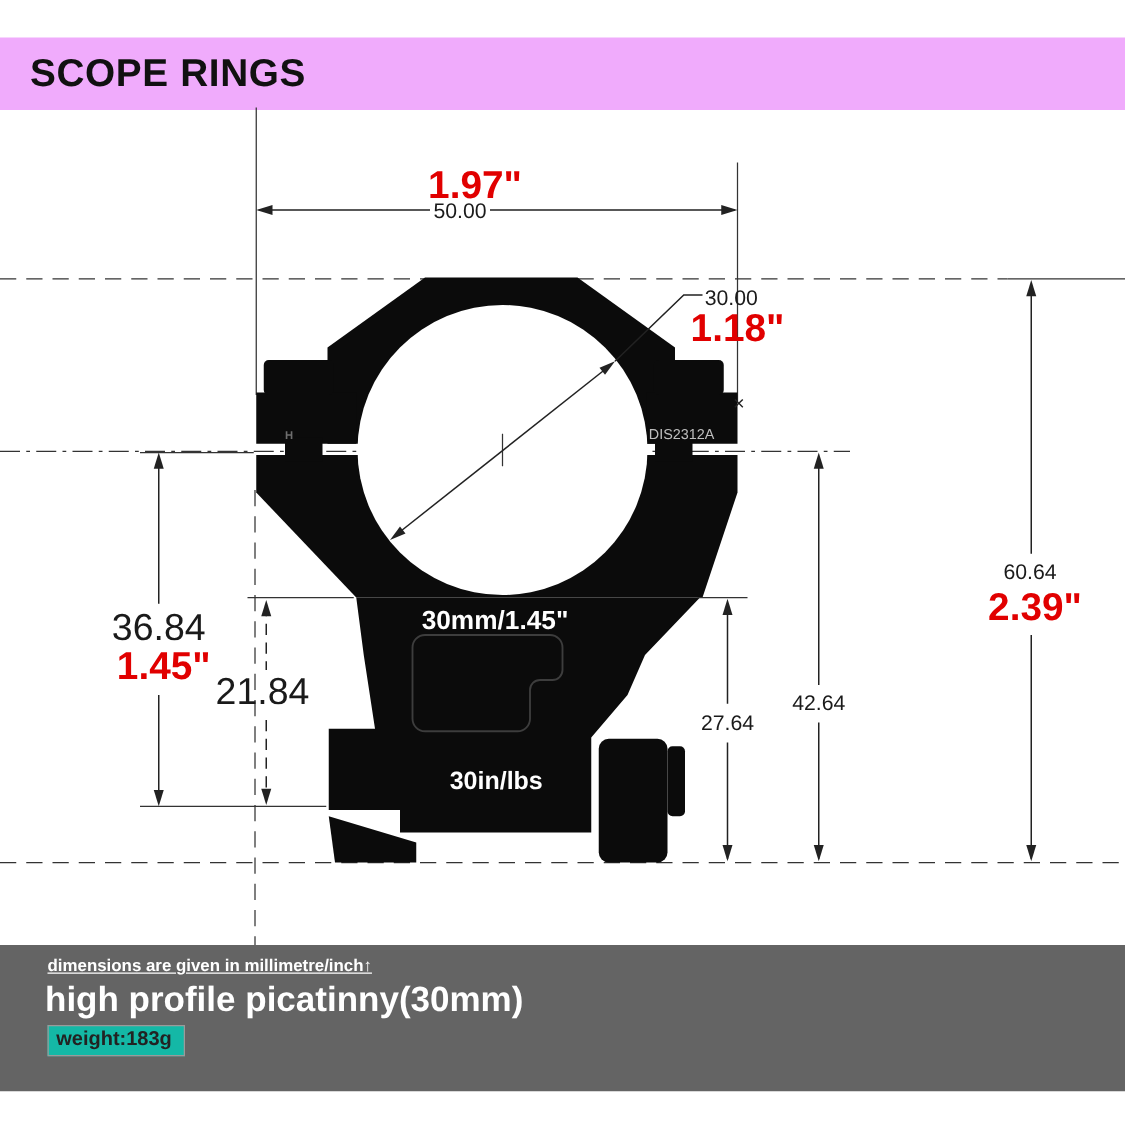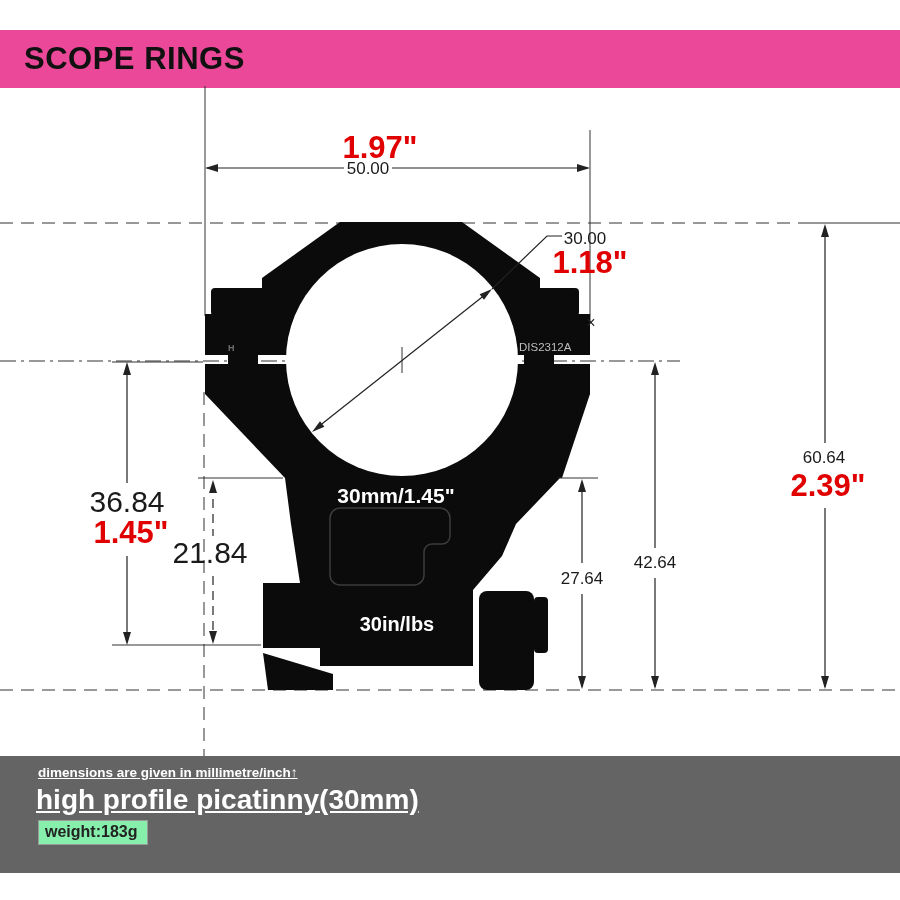--- a/index.html
+++ b/index.html
@@ -1,26 +1,26 @@
 <!DOCTYPE html>
 <html><head>
 <meta charset="utf-8">
 <style>
   html,body{margin:0;padding:0;background:#fff;}
   #stage{position:relative;width:900px;height:900px;background:#fff;overflow:hidden;
          font-family:"Liberation Sans",sans-serif;}
   
-  #titlebar{position:absolute;left:0;top:30px;width:900px;height:58px;background:#ec4899;
+  #titlebar{position:absolute;left:0;top:30px;width:900px;height:58px;background:#f0abfc;
             display:flex;align-items:center;}
   #titlebar .t{font-size:31px;font-weight:bold;color:#111;letter-spacing:.5px;padding-left:24px;}
   
   #footer{position:absolute;left:0;top:756px;width:900px;height:117px;background:#646464;}
   #footer .note{position:absolute;left:38px;top:9px;color:#fff;font-size:13.5px;font-weight:bold;text-decoration:underline;}
-  #footer .product{position:absolute;left:36px;top:28px;color:#fff;font-size:28px;font-weight:bold;text-decoration:underline;}
-  #footer .weightbox{position:absolute;left:38px;top:64px;background:#86efac;border:1px solid #9a9a9a;
+  #footer .product{position:absolute;left:36px;top:28px;color:#fff;font-size:28px;font-weight:bold;}
+  #footer .weightbox{position:absolute;left:38px;top:64px;background:#14b8a6;border:1px solid #9a9a9a;
             padding:2px 10px 3px 6px;font-size:16px;font-weight:bold;color:#222;}
   svg{position:absolute;left:0;top:0;}
   svg text{font-family:"Liberation Sans",sans-serif;}
   .mm-sm{font-size:17px;fill:#1a1a1a;}
   .mm-lg{font-size:30px;fill:#1a1a1a;}
   .inch{font-size:31px;font-weight:bold;fill:#e10000;}
   .onpart{fill:#fff;font-weight:bold;}
   .dim{stroke:#222;stroke-width:1.2;fill:none;}
   .thin{stroke:#333;stroke-width:1;fill:none;}
   .arr{fill:#222;stroke:none;}

